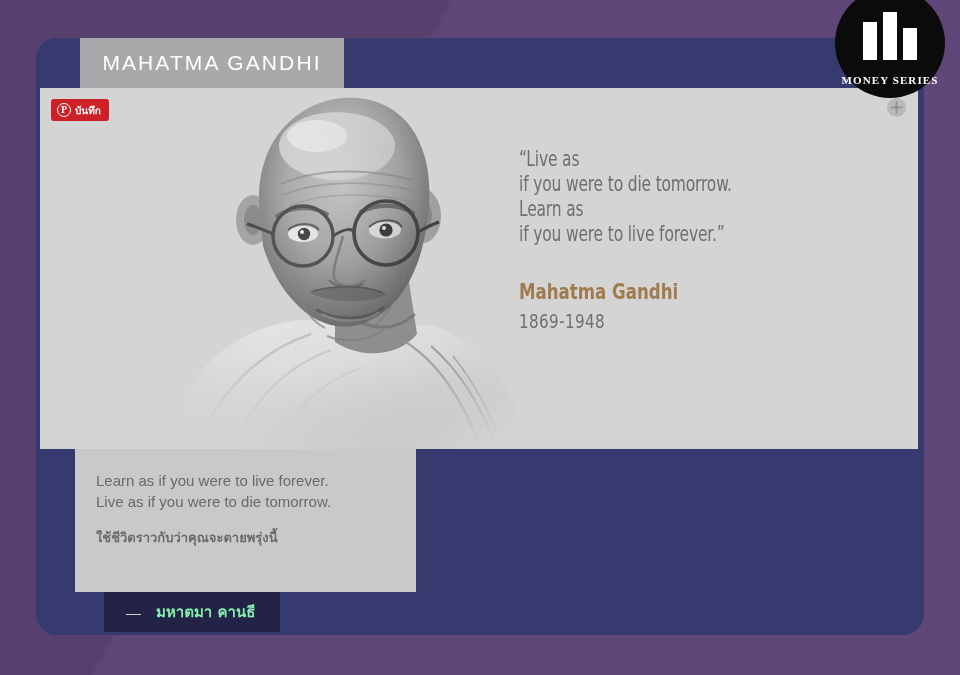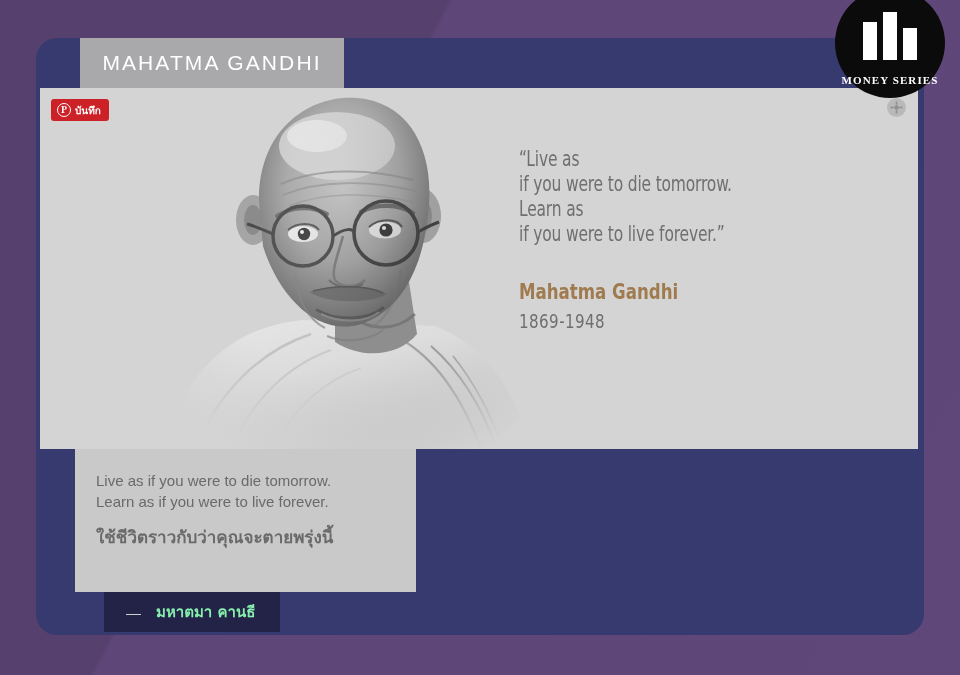--- a/index.html
+++ b/index.html
@@ -111,21 +111,21 @@
     position:absolute; left:39px; top:411px;
     width:341px; height:143px;
     background:#c9c9c9;
     padding:21px 0 0 21px;
   }
   .caption-en{
     color:#6a6a6a; font-size:15px; line-height:21px;
     font-family:"Liberation Sans","DejaVu Sans",sans-serif;
   }
   .caption-th{
-    margin-top:14px; color:#6a6a6a; font-size:17px; line-height:23px;
+    margin-top:14px; color:#6a6a6a; font-size:13px; line-height:23px;
     font-weight:bold;
     font-family:"DejaVu Sans","Liberation Sans",sans-serif;
   }
 
   
   .attrib-bar{
     position:absolute; left:68px; top:554px;
     width:176px; height:40px;
     background:#232347;
     display:flex; align-items:center; gap:15px;
@@ -278,22 +278,22 @@
       <div class="quote-line">“Live as</div>
       <div class="quote-line">if you were to die tomorrow.</div>
       <div class="quote-line">Learn as</div>
       <div class="quote-line">if you were to live forever.”</div>
       <div class="quote-author">Mahatma Gandhi</div>
       <div class="quote-years">1869-1948</div>
     </div>
   </div>
 
   <div class="caption-box">
+    <div class="caption-en">Learn as if you were to live forever.</div>
     <div class="caption-en">Live as if you were to die tomorrow.</div>
-    <div class="caption-en">Learn as if you were to live forever.</div>
     <div class="caption-th">ใช้ชีวิตราวกับว่าคุณจะตายพรุ่งนี้</div>
   </div>
 
   <div class="attrib-bar">
     <span class="attrib-dash">—</span>
     <span class="attrib-name">มหาตมา คานธี</span>
   </div>
 </div>
 
 <div class="badge">

